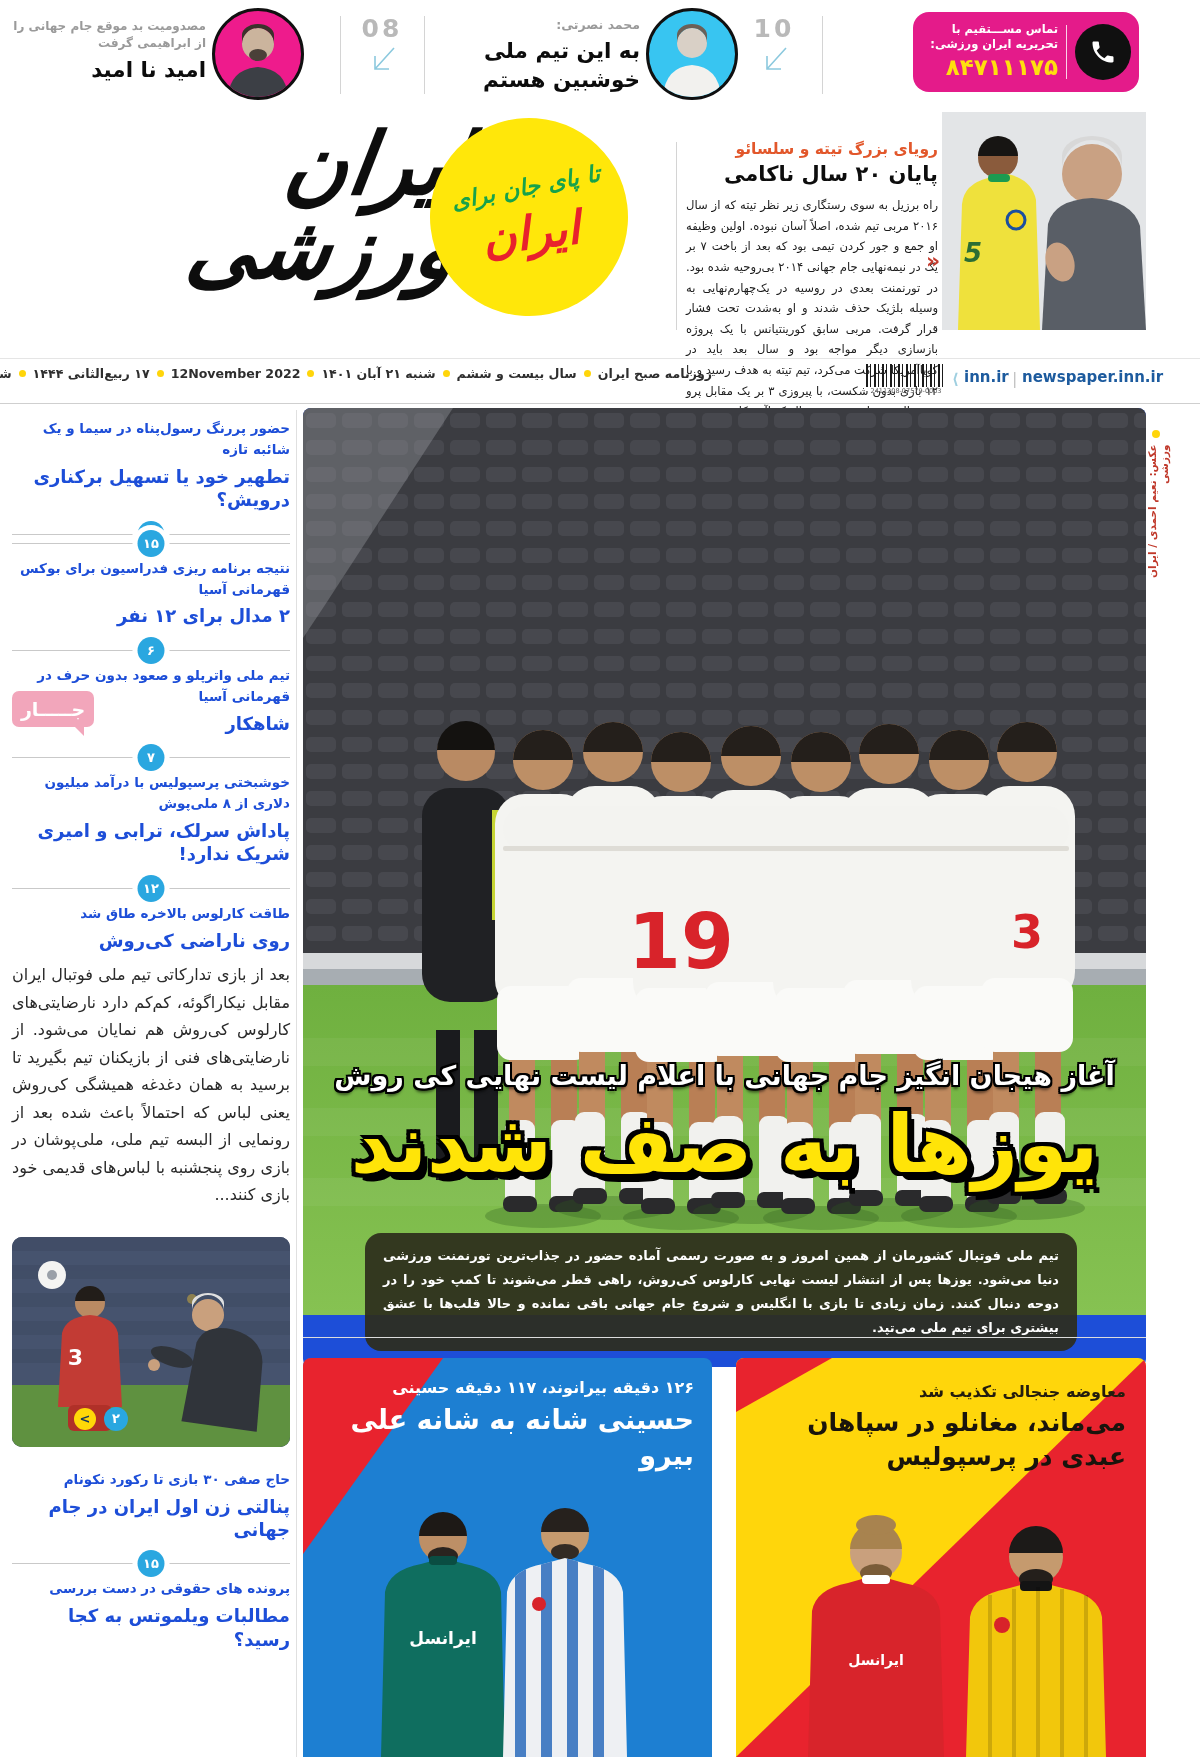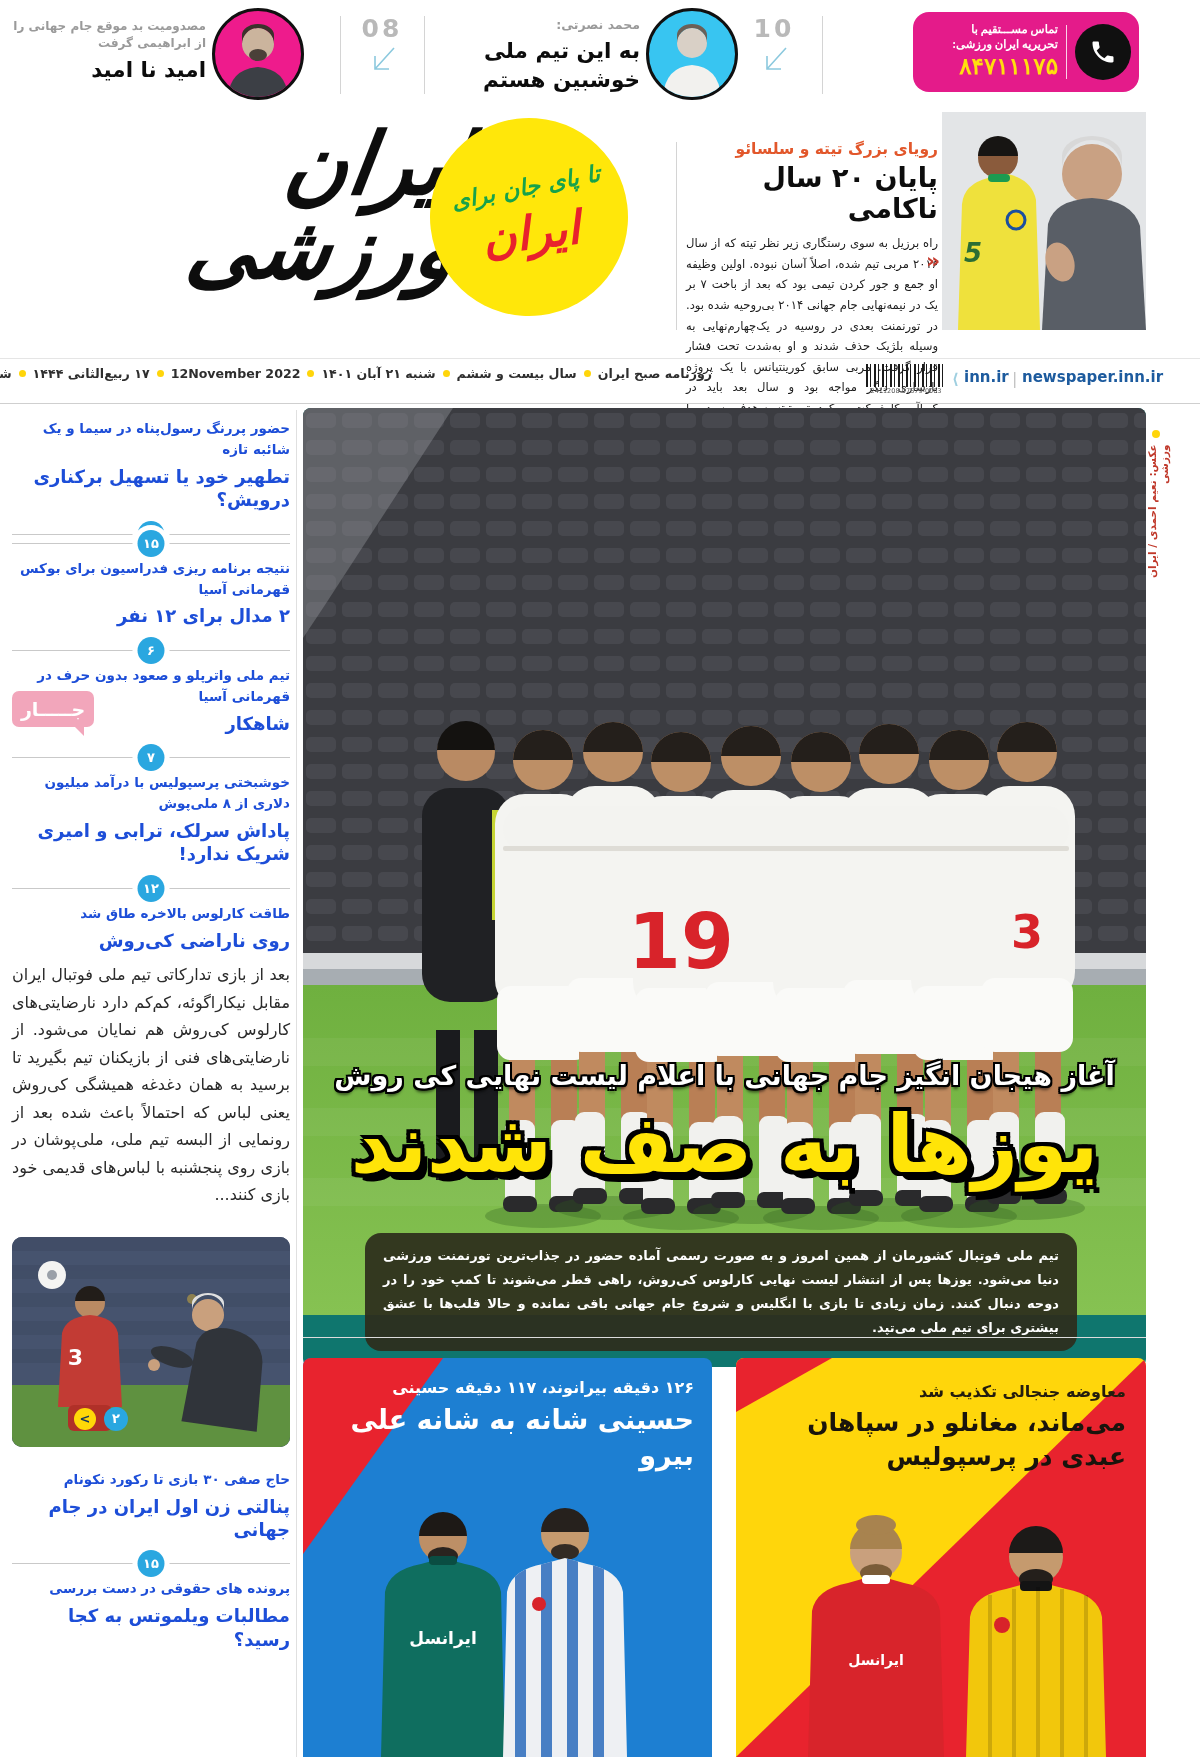--- a/index.html
+++ b/index.html
@@ -5,41 +5,41 @@
   html,body{margin:0;padding:0;background:#fff;}
   body{font-family:"DejaVu Sans","Liberation Sans",sans-serif;}
   .page{position:relative;width:1200px;height:1757px;background:#fff;overflow:hidden;direction:rtl;}
   .vline{position:absolute;width:1px;background:#d4d4d4;}
   .hline{position:absolute;height:1px;background:#d6d6d6;}
 
   
   .contact-badge{position:absolute;left:913px;top:12px;width:226px;height:80px;background:#e41b8a;border-radius:16px;display:flex;flex-direction:row;align-items:center;padding:0 8px;box-sizing:border-box;}
   .phone-circle{width:56px;height:56px;border-radius:50%;background:#101010;display:flex;align-items:center;justify-content:center;flex:0 0 auto;}
   .contact-sep{width:1px;height:54px;background:rgba(255,255,255,.8);margin:0 8px;}
-  .contact-texts{display:flex;flex-direction:column;align-items:flex-start;line-height:1.25;font-family:Liberation Serif, serif;}
+  .contact-texts{display:flex;flex-direction:column;align-items:flex-start;line-height:1.25;}
   .contact-line{color:#fff;font-size:11.5px;font-weight:bold;}
   .contact-phone{color:#ffdf0e;font-size:23px;font-weight:900;letter-spacing:1px;margin-top:2px;}
   .pagemark{position:absolute;width:64px;text-align:center;}
   .pm-num{font-size:25px;font-weight:bold;color:#b9b9b9;letter-spacing:3px;line-height:1;}
   .pm-arrow{margin-top:4px;}
   .teaser-photo{position:absolute;width:92px;height:92px;border-radius:50%;border:3px solid #101010;overflow:hidden;box-sizing:border-box;}
   .teaser-text{position:absolute;text-align:right;}
   .teaser-kicker{font-size:12.5px;color:#9a9a9a;font-weight:bold;line-height:1.45;margin-bottom:3px;}
   .teaser-title{font-size:21.5px;color:#0c0c0c;font-weight:900;line-height:1.32;}
 
   
   .logo{position:absolute;left:118px;top:122px;width:344px;text-align:right;transform:skewX(-8deg);color:#0d0d0d;font-weight:900;line-height:.98;font-style:italic;}
   .logo .l1{font-size:86px;}
   .logo .l2{font-size:86px;margin-left:28px;}
   .badge-circle{position:absolute;left:430px;top:118px;width:198px;height:198px;border-radius:50%;background:#ffe70a;transform:rotate(-7deg);display:flex;flex-direction:column;align-items:center;justify-content:center;text-align:center;}
   .badge-l1{color:#17a24b;font-size:23px;font-weight:900;font-style:italic;transform:rotate(-4deg);}
   .badge-l2{color:#e8212d;font-size:46px;font-weight:900;font-style:italic;margin-top:6px;}
   .tite{position:absolute;left:686px;top:140px;width:252px;text-align:right;}
   .tite-kicker{color:#e2572b;font-size:15.5px;font-weight:900;}
-  .tite-title{color:#0d0d0d;font-size:27px;font-weight:900;margin:4px 0 9px;}
+  .tite-title{color:#0d0d0d;font-size:21px;font-weight:900;margin:4px 0 9px;}
   .tite-body{position:relative;font-size:11.6px;color:#1c1c1c;line-height:1.78;text-align:justify;text-align-last:right;font-weight:500;}
   .tite-pg{position:absolute;left:2px;bottom:28px;display:flex;gap:4px;align-items:center;direction:ltr;}
   .yc{width:22px;height:22px;border-radius:50%;background:#ffd808;color:#14365c;font-weight:900;font-size:13px;text-align:center;line-height:22px;}
   .bc{width:26px;height:26px;border-radius:50%;background:#29a7e0;color:#fff;font-weight:900;font-size:13px;text-align:center;line-height:26px;}
   .tite-photo{position:absolute;left:942px;top:112px;width:204px;height:218px;background:#e3e5e7;overflow:hidden;}
   .tite-chevrons{position:absolute;left:926px;top:248px;color:#c43b2e;font-size:22px;font-weight:bold;}
 
   
   .dl-right{position:absolute;left:12px;top:366px;width:700px;display:flex;align-items:center;gap:7px;font-size:12.6px;font-weight:bold;color:#2e2e2e;white-space:nowrap;}
   .dl-dot{width:7px;height:7px;border-radius:50%;background:#ffd50a;flex:0 0 auto;}
@@ -58,21 +58,21 @@
   .sb-item{padding:12px 0 14px;position:relative;}
   .sb-div{position:relative;border-top:1px solid #c9c9c9;margin:8px 0 2px;}
   .sb-pg{position:absolute;top:-14px;left:50%;transform:translateX(-50%);width:27px;height:27px;border-radius:50%;background:#2aa7e0;color:#fff;font-size:13px;font-weight:900;text-align:center;line-height:27px;box-shadow:0 0 0 5px #fff;}
   .sb-body{font-size:16px;color:#2a2a2a;line-height:1.72;text-align:justify;text-align-last:right;margin-top:9px;font-weight:500;}
   .jar-bubble{position:absolute;left:0;top:38px;width:82px;height:36px;background:#f2a6bb;border-radius:7px;color:#fff;font-size:19px;font-weight:900;text-align:center;line-height:36px;}
   .jar-bubble:after{content:"";position:absolute;right:10px;bottom:-9px;border:6px solid transparent;border-top-color:#f2a6bb;border-right-color:#f2a6bb;}
   .sb-photo{position:relative;width:278px;height:210px;border-radius:10px;overflow:hidden;margin:14px 0 10px;background:#46536e;}
   .pg-row{position:absolute;display:flex;gap:8px;align-items:center;direction:ltr;}
 
   
-  .hero{position:absolute;left:303px;top:408px;width:843px;height:959px;border-radius:8px;overflow:hidden;background:#0f766e;}
+  .hero{position:absolute;left:303px;top:408px;width:843px;height:959px;border-radius:8px;overflow:hidden;background:#1d4ed8;}
   .hero-kicker{position:absolute;left:0;right:0;top:652px;text-align:center;color:#fff;font-size:27px;font-weight:900;text-shadow:-2px 0 #000,2px 0 #000,0 -2px #000,0 2px #000,-2px -2px #000,2px 2px #000,-2px 2px #000,2px -2px #000,0 4px 3px rgba(0,0,0,.55);}
   .hero-headline{position:absolute;left:0;right:0;top:690px;text-align:center;color:#ffe408;font-size:80px;font-weight:900;white-space:nowrap;letter-spacing:-1px;text-shadow:-4px 0 #000,4px 0 #000,0 -4px #000,0 4px #000,-4px -4px #000,4px 4px #000,-4px 4px #000,4px -4px #000,7px 8px 0 #000;}
   .hero-caption{position:absolute;left:62px;bottom:16px;width:712px;background:rgba(45,45,28,.93);border-radius:16px;padding:11px 18px;box-sizing:border-box;color:#fff;font-size:13px;font-weight:bold;line-height:1.85;text-align:justify;text-align-last:right;}
   .credit-dot{position:absolute;left:1152px;top:430px;width:8px;height:8px;border-radius:50%;background:#ffd50a;}
   .credit{position:absolute;left:1146px;top:444px;height:170px;writing-mode:vertical-rl;transform:rotate(180deg);color:#c0392b;font-size:10.5px;font-weight:bold;}
 
   
   .card{position:absolute;top:1358px;height:399px;overflow:hidden;border-radius:8px 8px 0 0;}
   .card-blue{left:303px;width:409px;background:#1d7fd2;}
   .card-yellow{left:736px;width:410px;background:#ffd60b;}

